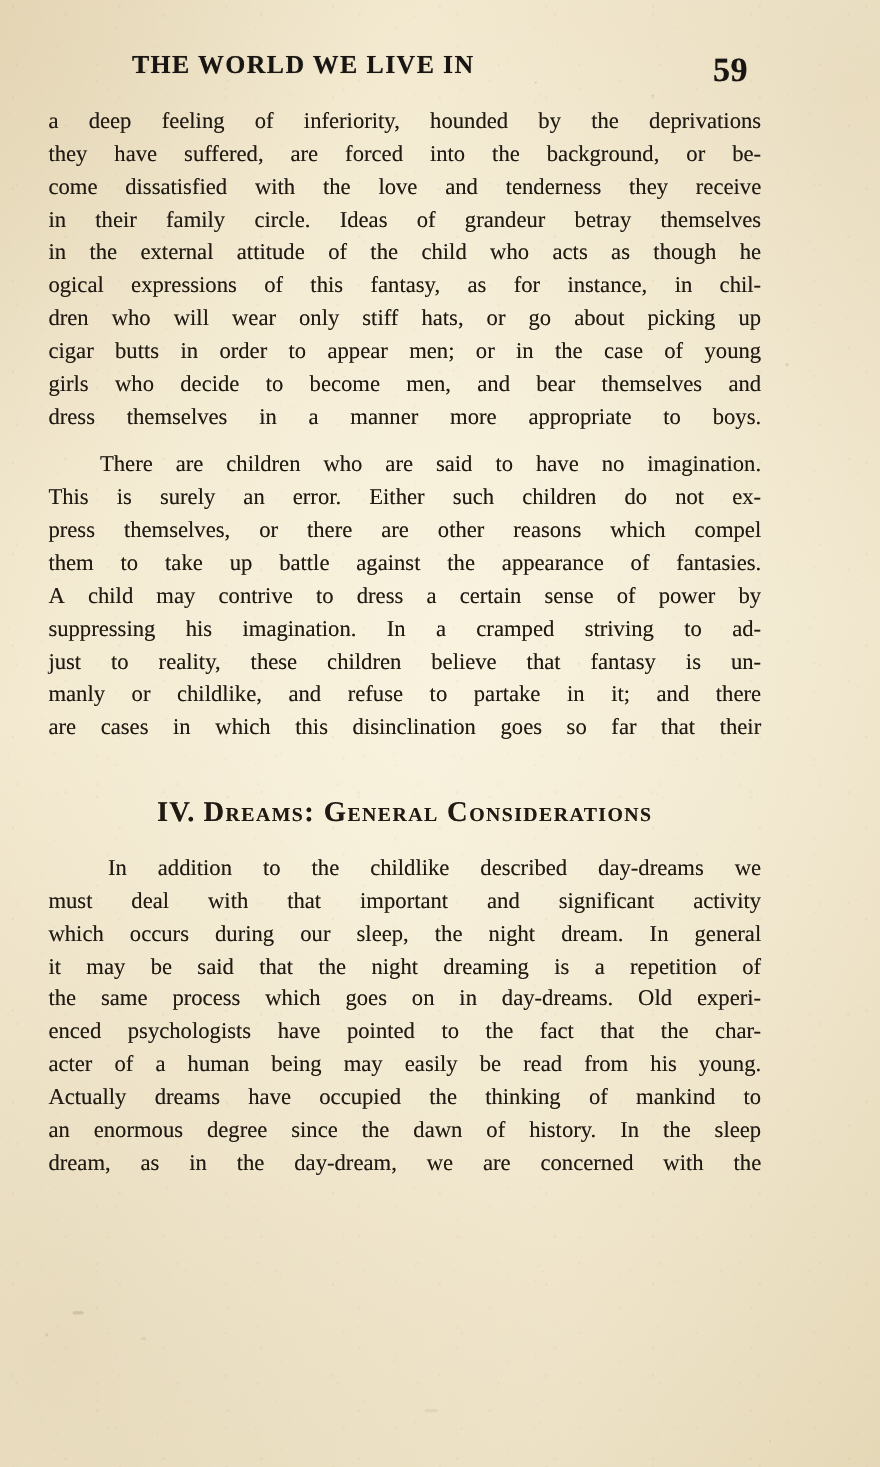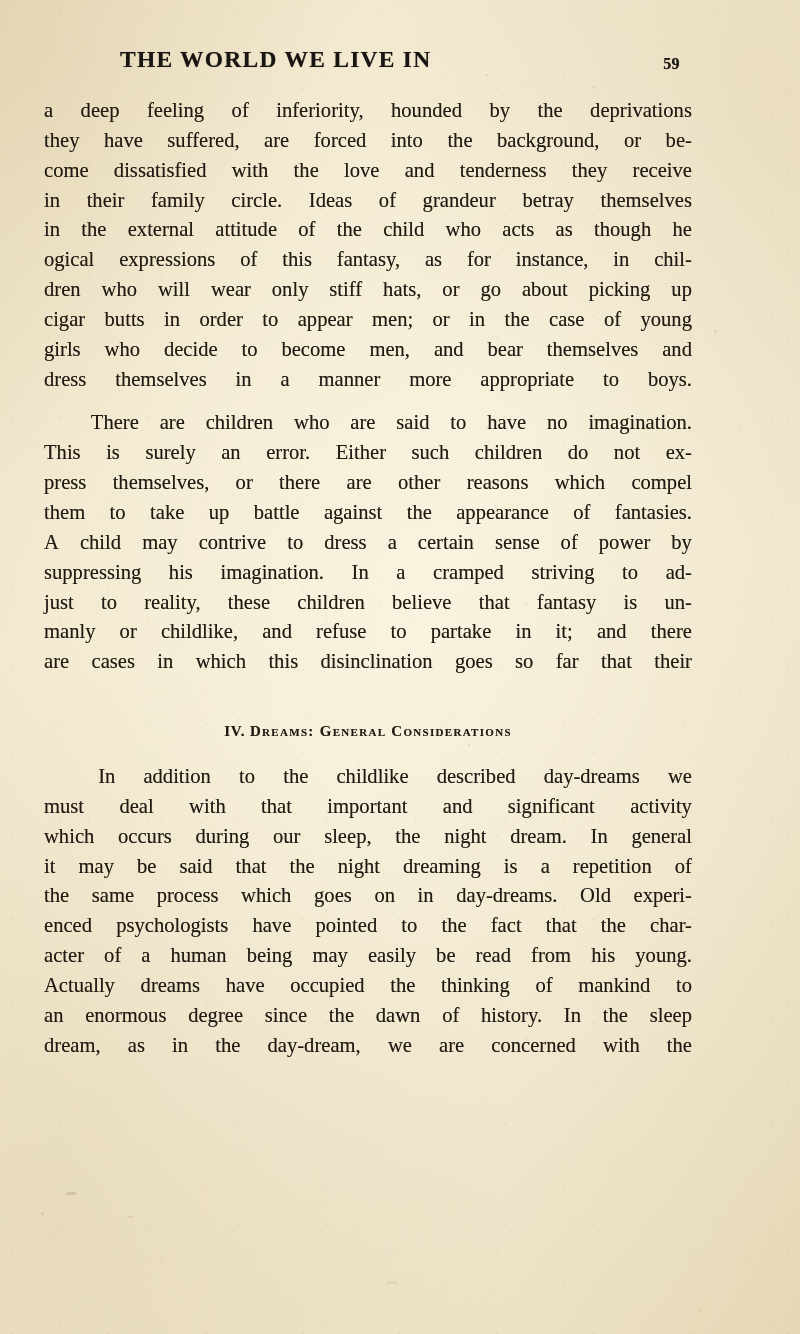--- a/index.html
+++ b/index.html
@@ -56,33 +56,33 @@
     pointer-events: none;
   }
 
   
   .running-head {
     position: absolute;
     left: 120px;
     top: 46px;
     width: 560px;
     display: flex;
-    align-items: flex-end;
+    align-items: flex-start;
     justify-content: space-between;
   }
   .running-title {
     font-size: 23.5px;
     letter-spacing: 1.25px;
     color: #181512;
     font-weight: 700;
     white-space: nowrap;
     text-shadow: 0 0 0.7px rgba(30,24,16,0.55);
   }
   .folio {
-    font-size: 16px;
+    font-size: 31px;
     color: #181512;
     font-weight: 700;
     letter-spacing: 0.4px;
     text-shadow: 0 0 0.7px rgba(30,24,16,0.55);
   }
 
   
   .textblock {
     position: absolute;
     left: 44px;
@@ -107,21 +107,21 @@
     justify-content: space-between;
   }
   .para .ln.j > span { white-space: pre; }
   .indent { display: inline-block; width: 26px; }
 
   .section-head {
     margin: 0;
     padding-top: 46px;
     padding-bottom: 22px;
     text-align: center;
-    font-size: 15px;
+    font-size: 26px;
     color: #201a13;
     letter-spacing: 0.9px;
     text-shadow: 0 0 0.55px rgba(34,26,16,0.5);
   }
   .section-head .sc {
     font-variant: small-caps;
     letter-spacing: 1.3px;
   }
   .para + .para { margin-top: 14px; }
 </style>

